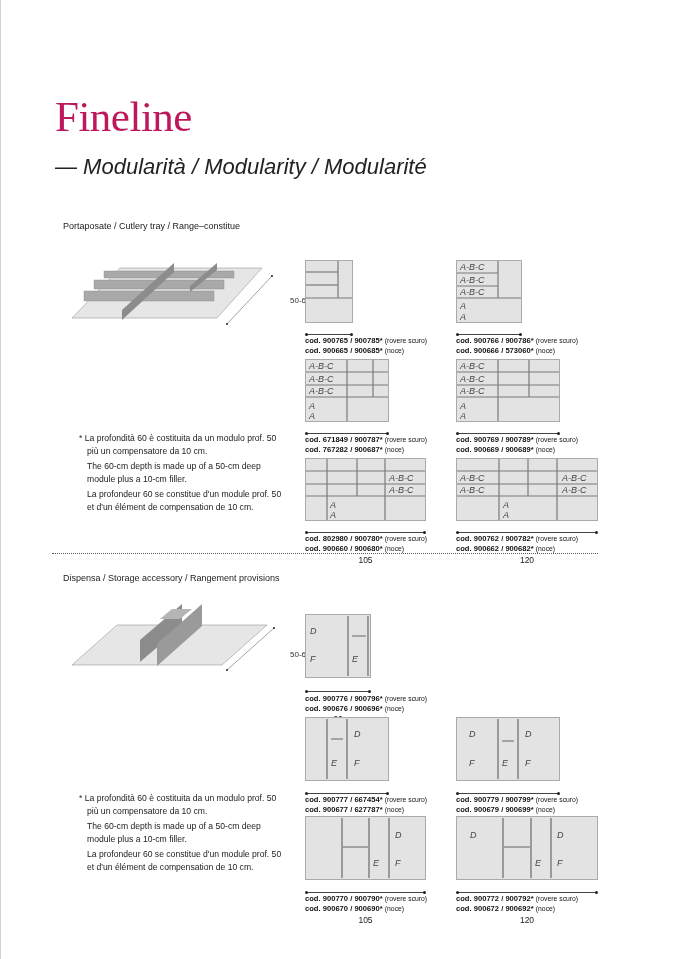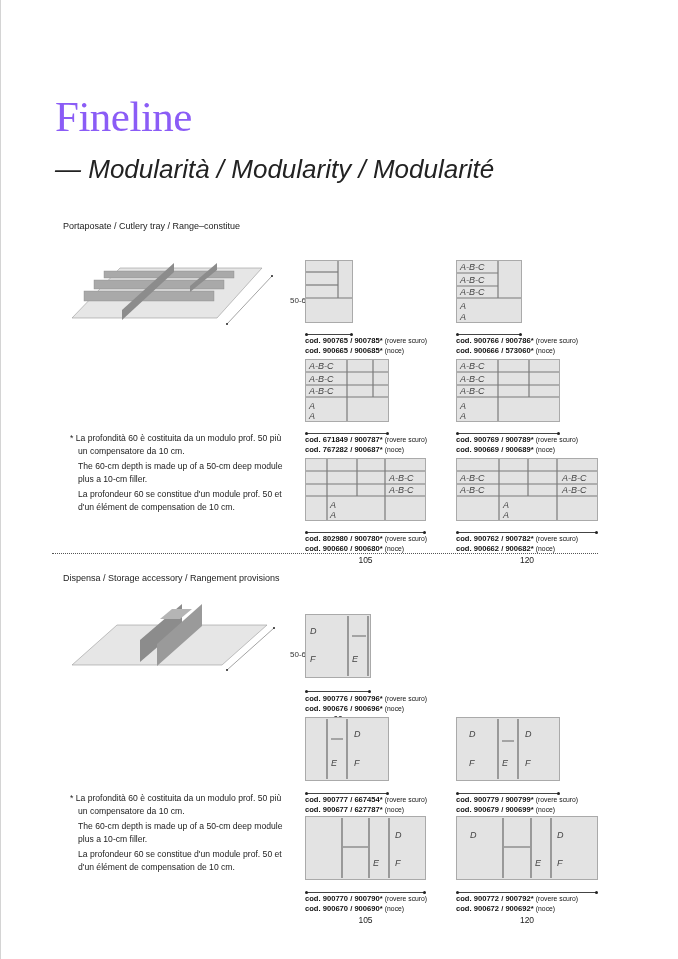--- a/index.html
+++ b/index.html
@@ -1,25 +1,25 @@
 <!DOCTYPE html>
 <html><head>
 <meta charset="utf-8">
 <style>
   html, body { margin: 0; padding: 0; background: #fff; }
   body { width: 678px; height: 959px; position: relative; overflow: hidden;
          font-family: "Liberation Sans", sans-serif; color: #1a1a1a; }
   .leftedge { position: absolute; left: 0; top: 0; width: 1px; height: 959px; background: #d4d4d4; }
   .title { position: absolute; left: 55px; top: 95px; font-family: "Liberation Serif", serif;
-           font-size: 43px; line-height: 1; color: #8b5cf6; letter-spacing: -0.5px; }
-  .subtitle { position: absolute; left: 55px; top: 156px; font-size: 26px; font-style: italic;
+           font-size: 43px; line-height: 1; color: #be185d; letter-spacing: -0.5px; }
+  .subtitle { position: absolute; left: 55px; top: 156px; font-size: 22px; font-style: italic;
               font-weight: 300; color: #222; line-height: 1; }
   .sec-label { position: absolute; left: 63px; font-size: 9px; color: #222; }
   .note { position: absolute; left: 63px; width: 220px; font-size: 8.6px; line-height: 12.5px; color: #222; }
-  .note p { margin: 0 0 3px 7px; padding-left: 8px; text-indent: 0; }
+  .note p { margin: 0 0 3px 16px; padding-left: 8px; text-indent: 0; }
   .note p.first { text-indent: -8px; padding-left: 8px; }
   .dotted { position: absolute; left: 52px; top: 553px; width: 546px; border-top: 1px dotted #555; }
   .illus { position: absolute; }
   .mod { position: absolute; }
   .mod svg { display: block; }
   .dim { position: absolute; font-size: 8.5px; color: #222; text-align: center; margin-top: 33px; }
   .dimline { position: absolute; height: 0; border-top: 1px solid #444; }
   .dimline::before, .dimline::after { content: ""; position: absolute; top: -2px; width: 3px; height: 3px; border-radius: 50%; background: #222; }
   .dimline::before { left: -1px; } .dimline::after { right: -1px; }
   .codes { position: absolute; font-size: 7.6px; line-height: 10px; color: #111; font-weight: bold; white-space: nowrap; }

